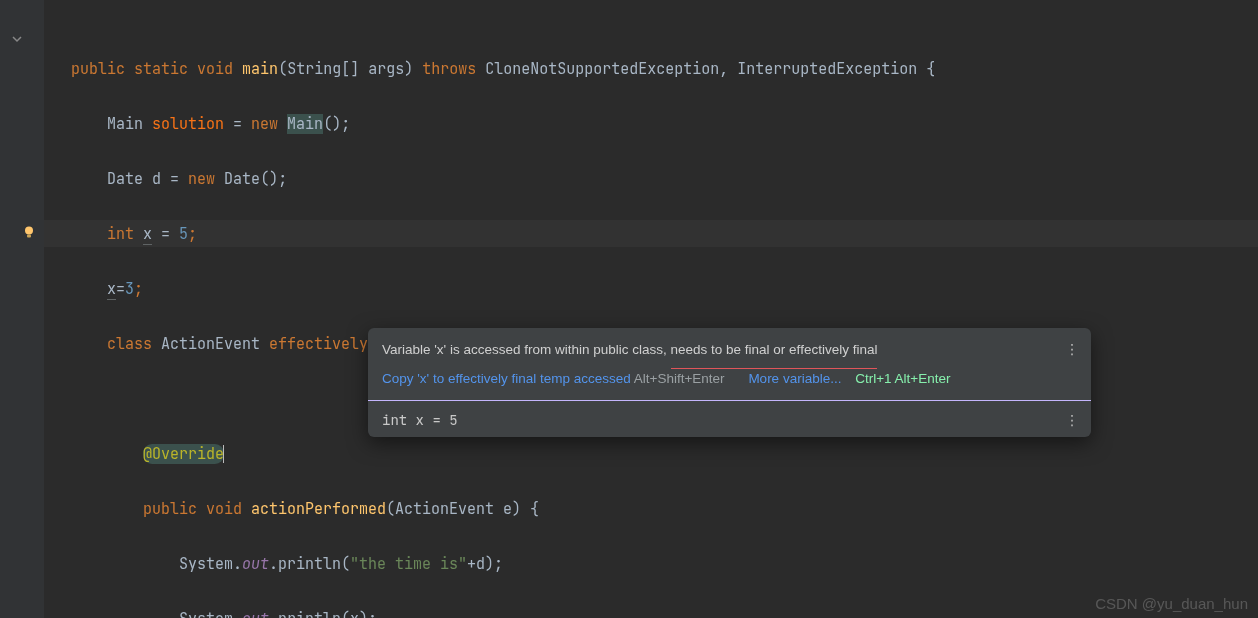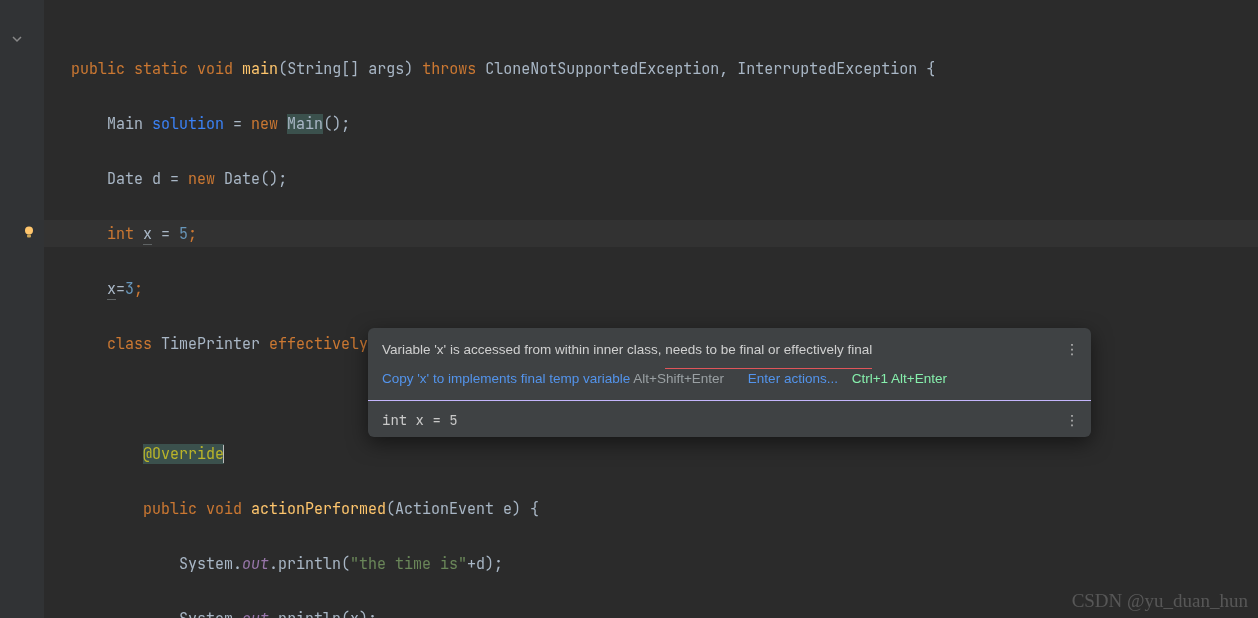--- a/index.html
+++ b/index.html
@@ -35,23 +35,23 @@
     background: #323232;
   }
   .hl-line-gutter {
     position: absolute; left: 0; width: 44px; height: 27.5px;
     background: #3a3a3a;
   }
   .kw   { color: #cc7832; }
   .fn   { color: #ffc66d; }        
   .str  { color: #6a8759; }        
   .num  { color: #6897bb; }        
-  .ann  { color: #bbb529; }        
+  .ann  { color: #bbb529; border-radius: 9px; }        
   .fld  { color: #9876aa; font-style: italic; }
-  .dim  { color: #3b82f6; }
+  .dim  { color: #f97316; }
   .boxed { background: #3b514d; }
   .boxed-ann { background: #3b514d; }
   .err { text-decoration: underline wavy #ff6b68 1px; text-underline-offset: 3px; }
   .var-u { border-bottom: 1px solid #5f6364; }
   .caret { display:inline-block; width:1px; height:18px; background:#bbb; vertical-align:middle; margin-left:-1px; }
 
   
   .tooltip {
     position: absolute; 
     background: #3f4244; color: #bdbdbd;
@@ -75,21 +75,21 @@
     color: #c8c8c8;
   }
   .dots {
     position: absolute; right: 12px; width: 14px; height: 14px;
     color: #bfbfbf; cursor: pointer; font-size: 14px;
     display: flex; align-items: center; justify-content: center;
   }
   .watermark {
     position: absolute; right: 10px; bottom: 6px;
     color: rgba(200,200,200,.28);
-    font-family: Liberation Serif, serif; font-size: 19px;
+    font-family: Liberation Sans, sans-serif; font-size: 15px;
     pointer-events: none;
   }
 </style>
 </head>
 <body>
 
 <div class="hl-line" style="top:219.5px"></div>
 <div class="hl-line-gutter" style="top:219.5px"></div>
 
 <div class="gutter">
@@ -105,47 +105,47 @@
       </svg>
   </div>
 </div>
 
 <div class="code">
 <div>   <span class="kw">public</span> <span class="kw">static</span> <span class="kw">void</span> <span class="fn">main</span><span>(String[] args)</span> <span class="kw">throws</span> <span>CloneNotSupportedException</span><span>, </span><span>InterruptedException</span><span> {</span></div>
 <div>       <span>Main</span> <span class="dim">solution</span><span> = </span><span class="kw">new</span> <span class="boxed">Main</span><span>();</span></div>
 <div>       <span>Date</span> <span>d</span><span> = </span><span class="kw">new</span> <span>Date</span><span>();</span></div>
 <div>       <span class="kw">int</span> <span class="var-u">x</span><span> = </span><span class="num">5</span><span class="kw">;</span></div>
 <div>       <span class="var-u">x</span><span>=</span><span class="num">3</span><span class="kw">;</span></div>
-<div>       <span class="kw">class</span> <span>TimePrinter</span> <span class="kw">effectively</span> <span>ActionListener</span><span>{</span></div>
+<div>       <span class="kw">class</span> <span>ActionEvent</span> <span class="kw">effectively</span> <span>ActionListener</span><span>{</span></div>
 <div> </div>
 <div>           <span class="ann boxed-ann">@Override</span><span class="caret"></span></div>
 <div>           <span class="kw">public</span> <span class="kw">void</span> <span class="fn">actionPerformed</span><span>(ActionEvent e) {</span></div>
 <div>               <span>System.</span><span class="fld">out</span><span>.</span><span>println</span><span>(</span><span class="str">"the time is"</span><span>+d);</span></div>
 <div>               <span>System.</span><span class="fld">out</span><span>.</span><span>println</span><span>(</span><span class="err var-u">x</span><span>);</span></div>
 
 
 
 
 
 
 
 
 
 
 </div>
 
 <div class="tooltip" style="left:368px; top:328px; width:723px">
   <div class="tip-body">
     <div class="tip-msg">
-      <span>Variable 'x' is accessed from within inner class,</span> <span class="ured">needs to be final or effectively final</span>
+      <span>Variable 'x' is accessed from within public class,</span> <span class="ured">needs to be final or effectively final</span>
     </div>
     <div class="tip-row2">
-      <span class="tip-link">Copy 'x' to implements final temp variable</span>
+      <span class="tip-link">Copy 'x' to effectively final temp accessed</span>
       <span class="tip-short">Alt+Shift+Enter</span>
-      <span class="tip-link2">Enter actions...</span>
+      <span class="tip-link2">More variable...</span>
       <span class="tip-short2">Ctrl+1 Alt+Enter</span>
     </div>
   </div>
   <div class="dots" style="top:14px">⋮</div>
   <div class="tip-footer">
     <span>int x = 5</span>
   </div>
   <div class="dots" style="bottom:10px">⋮</div>
 </div>
 

